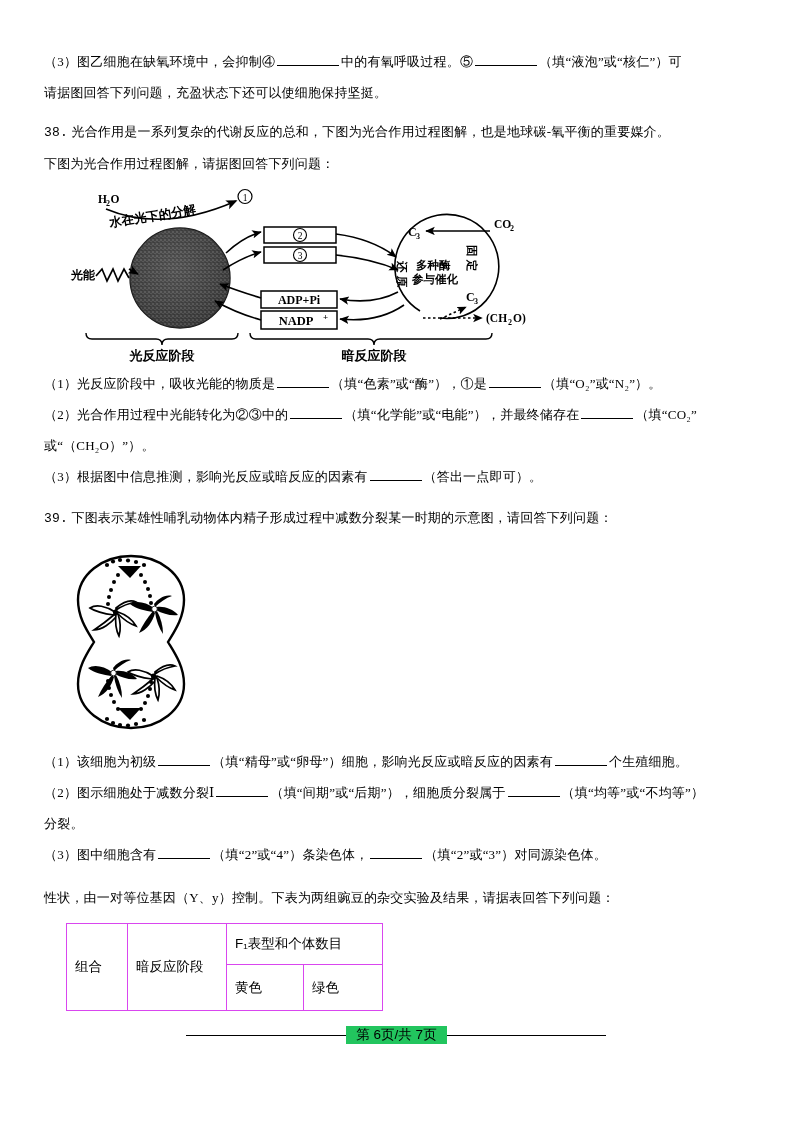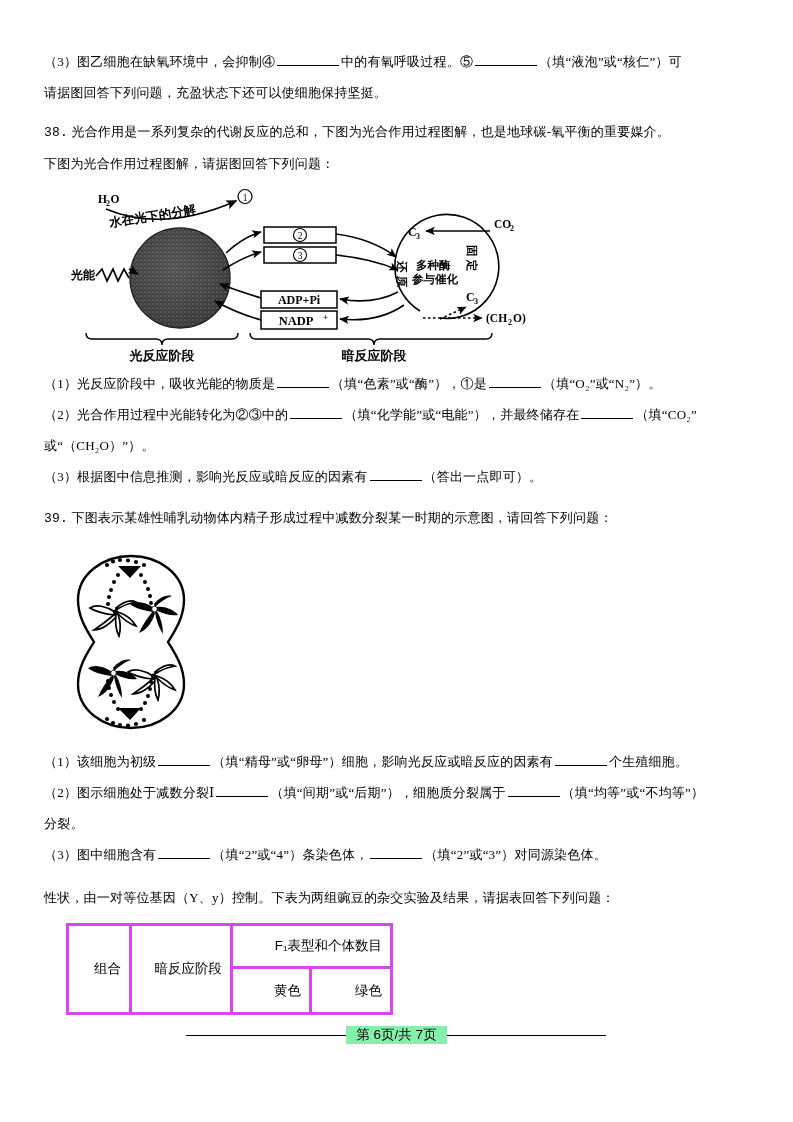--- a/index.html
+++ b/index.html
@@ -58,24 +58,24 @@
     margin: 8px 0 4px 14px;
   }
 
   
   table.gen {
     border-collapse: collapse;
     margin: 10px 0 0 22px;
     font-size: 13.5px;
   }
   table.gen td, table.gen th {
-    border: 3px solid #d946ef;
+    border: 1px solid #d946ef;
     font-weight: normal;
     padding: 6px 8px;
-    text-align: right;
+    text-align: left;
     vertical-align: middle;
     font-family: "Liberation Sans", sans-serif;
   }
   .c-group  { width: 44px;  height: 74px; text-align: center; }
   .c-parent { width: 82px;  text-align: center; }
   .c-f1     { width: 125px; text-align: center; height: 28px;}
   .c-yellow { width: 60px; }
   .c-green  { width: 62px; }
 
   
@@ -93,21 +93,21 @@
     left: 186px;
     top: 9px;
     width: 420px;
     height: 1px;
     background: #000;
     z-index: 0;
   }
   .footer .lbl {
     position: relative;
     display: inline-block;
-    background: #86efac;
+    background: #22c55e;
     padding: 0 10px;
     z-index: 1;
   }
   .gap-38 { height: 8px; }
   .gap-39 { height: 10px; }
   .gap-40 { height: 12px; }
 </style>
 </head>
 <body>
 

